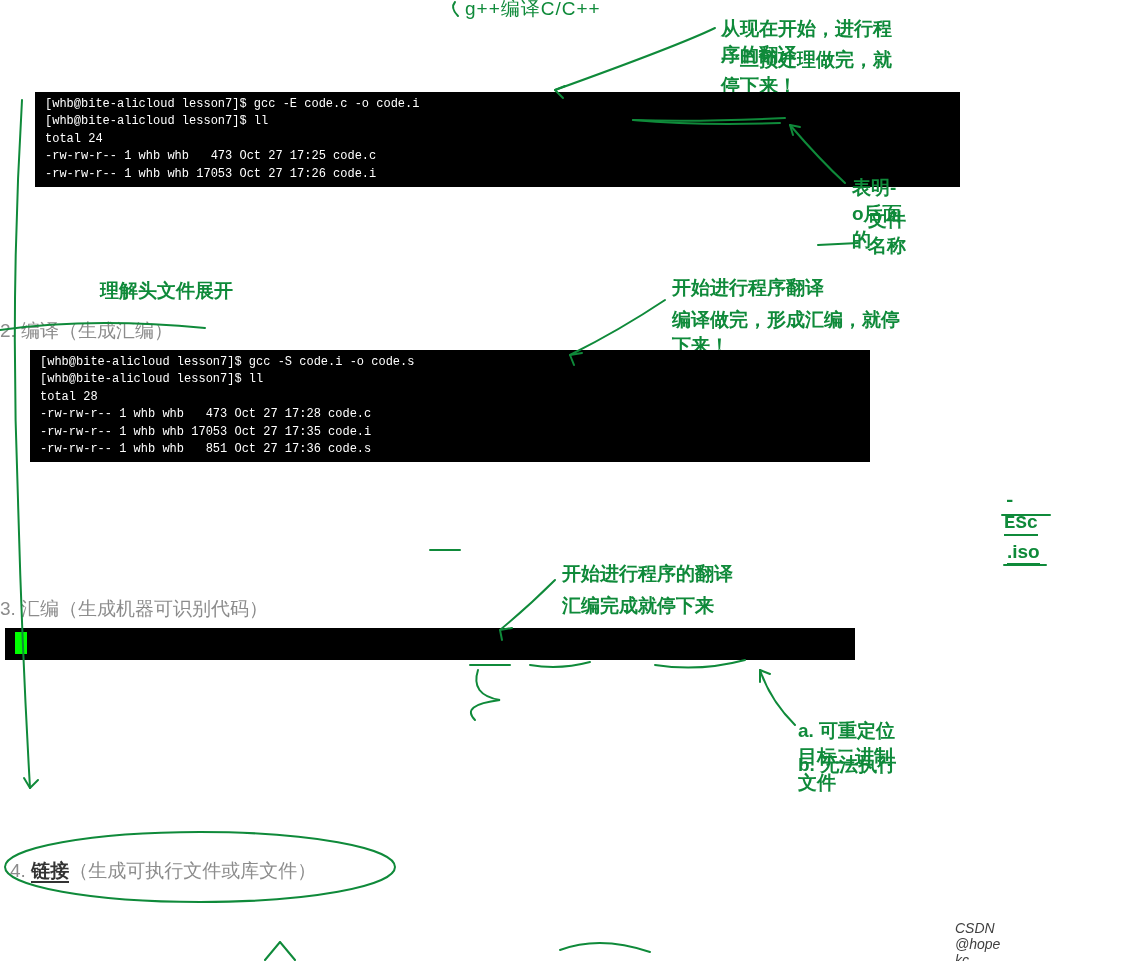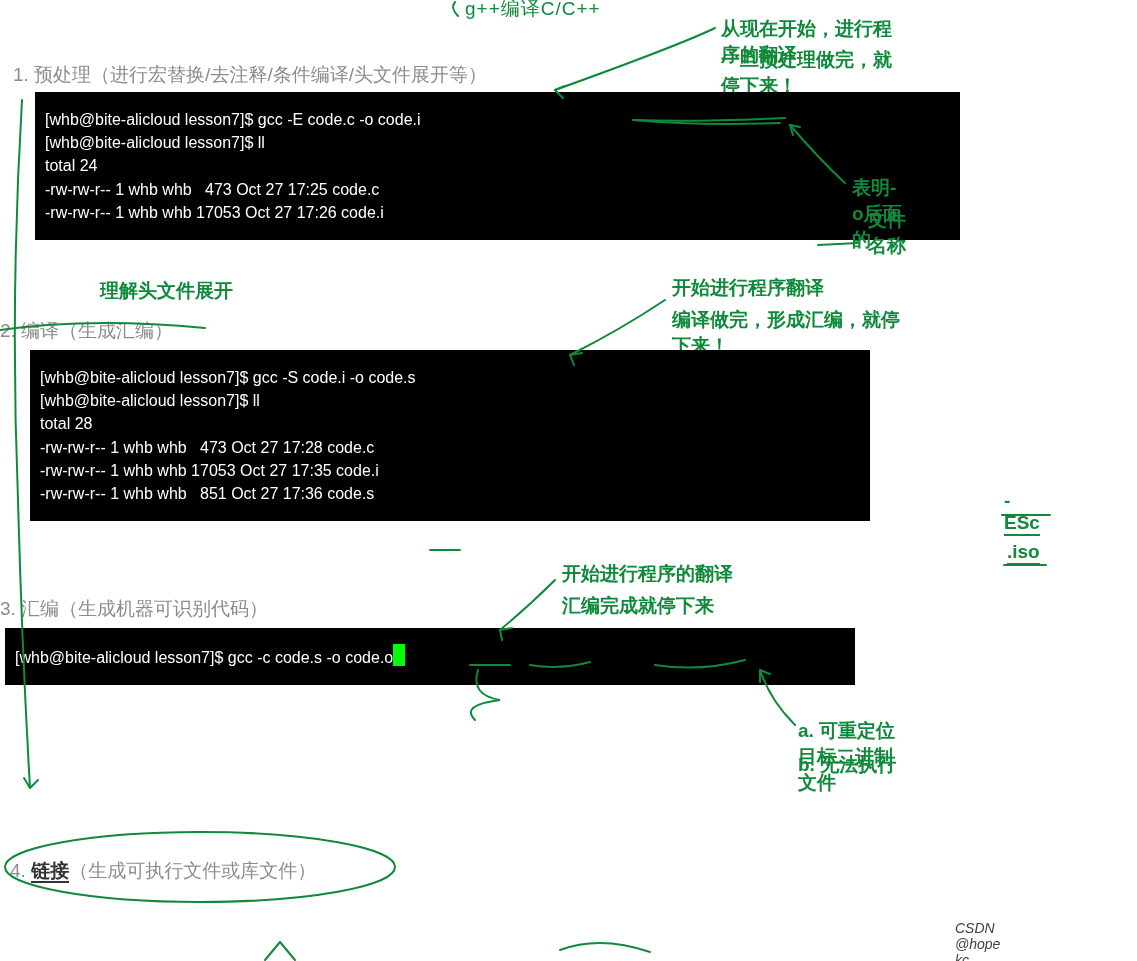--- a/index.html
+++ b/index.html
@@ -11,24 +11,24 @@
     color: #333;
     position: relative;
   }
   .canvas { position: relative; width: 906px; height: 961px; }
   .abs { position: absolute; }
   .gray { color: #8c8c8c; font-size: 19px; }
   .green { color: #0f8a3a; font-weight: 700; font-size: 19px; }
   .terminal {
     background: #000;
     color: #fff;
-    font-family: Liberation Sans, sans-serif;
-    font-size: 16px;
+    font-family: Liberation Mono, monospace;
+    font-size: 12px;
     line-height: 1.45;
-    padding: 16px 10px;
+    padding: 4px 10px;
     white-space: pre;
     position: absolute;
   }
   .cursor {
     display: inline-block;
     width: 12px;
     height: 22px;
     background: #00ff00;
     vertical-align: text-bottom;
   }
@@ -44,21 +44,20 @@
 </head>
 <body>
 
 <div class="canvas">
 
   <div class="abs green" style="left:465px; top:-4px; font-weight:400; letter-spacing:1px;">g++编译C/C++</div>
 
   <div class="abs green" style="left:721px; top:16px;">从现在开始，进行程序的翻译</div>
   <div class="abs green" style="left:721px; top:47px;">一旦预处理做完，就停下来！</div>
 
-  <div class="abs gray" style="left:13px; top:62px;">1. 预处理（进行宏替换/去注释/条件编译/头文件展开等）</div>
   <div class="terminal" style="left:35px; top:92px; width:905px;">[whb@bite-alicloud lesson7]$ gcc -E code.c -o code.i
 [whb@bite-alicloud lesson7]$ ll
 total 24
 -rw-rw-r-- 1 whb whb   473 Oct 27 17:25 code.c
 -rw-rw-r-- 1 whb whb 17053 Oct 27 17:26 code.i</div>
 
   <div class="abs green" style="left:852px; top:175px;">表明-o后面的</div>
   <div class="abs green" style="left:852px; top:207px;text-align:right;">文件名称</div>
 
   <div class="abs green" style="left:100px; top:278px;">理解头文件展开</div>
@@ -67,28 +66,28 @@
   <div class="abs green" style="left:672px; top:307px;">编译做完，形成汇编，就停下来！</div>
 
   <div class="abs gray" style="left:0px; top:318px;">2. 编译（生成汇编）</div>
   <div class="terminal" style="left:30px; top:350px; width:820px;">[whb@bite-alicloud lesson7]$ gcc -S code.i -o code.s
 [whb@bite-alicloud lesson7]$ ll
 total 28
 -rw-rw-r-- 1 whb whb   473 Oct 27 17:28 code.c
 -rw-rw-r-- 1 whb whb 17053 Oct 27 17:35 code.i
 -rw-rw-r-- 1 whb whb   851 Oct 27 17:36 code.s</div>
 
-  <div class="abs green underline-green" style="left:1004px; top:490px;">-ESc</div>
+  <div class="abs green underline-green" style="left:1004px; top:490px;font-family:Liberation Mono, monospace;">-ESc</div>
   <div class="abs green underline-green" style="left:1007px; top:541px;">.iso</div>
 
   <div class="abs green" style="left:562px; top:561px;">开始进行程序的翻译</div>
   <div class="abs green" style="left:562px; top:593px;">汇编完成就停下来</div>
 
   <div class="abs gray" style="left:0px; top:596px;">3. 汇编（生成机器可识别代码）</div>
-  <div class="terminal" style="left:5px; top:628px; width:830px;"><span>[whb@bite-alicloud lesson7]$ gcc -c code.s -o code.o</span><span class="cursor"></span></div>
+  <div class="terminal" style="left:5px; top:628px; width:830px;"><span class="cursor"></span></div>
 
   <div class="abs green" style="left:798px; top:718px;">a. 可重定位目标二进制文件</div>
   <div class="abs green" style="left:798px; top:752px;">b. 无法执行</div>
 
   <div class="abs gray" style="left:10px; top:858px;">
     <span>4. </span><span style="color:#333; font-weight:700; border-bottom:2px solid #333;">链接</span><span>（生成可执行文件或库文件）</span>
   </div>
 
 
   <div class="watermark" style="left:955px; top:920px;">CSDN @hope kc</div>

